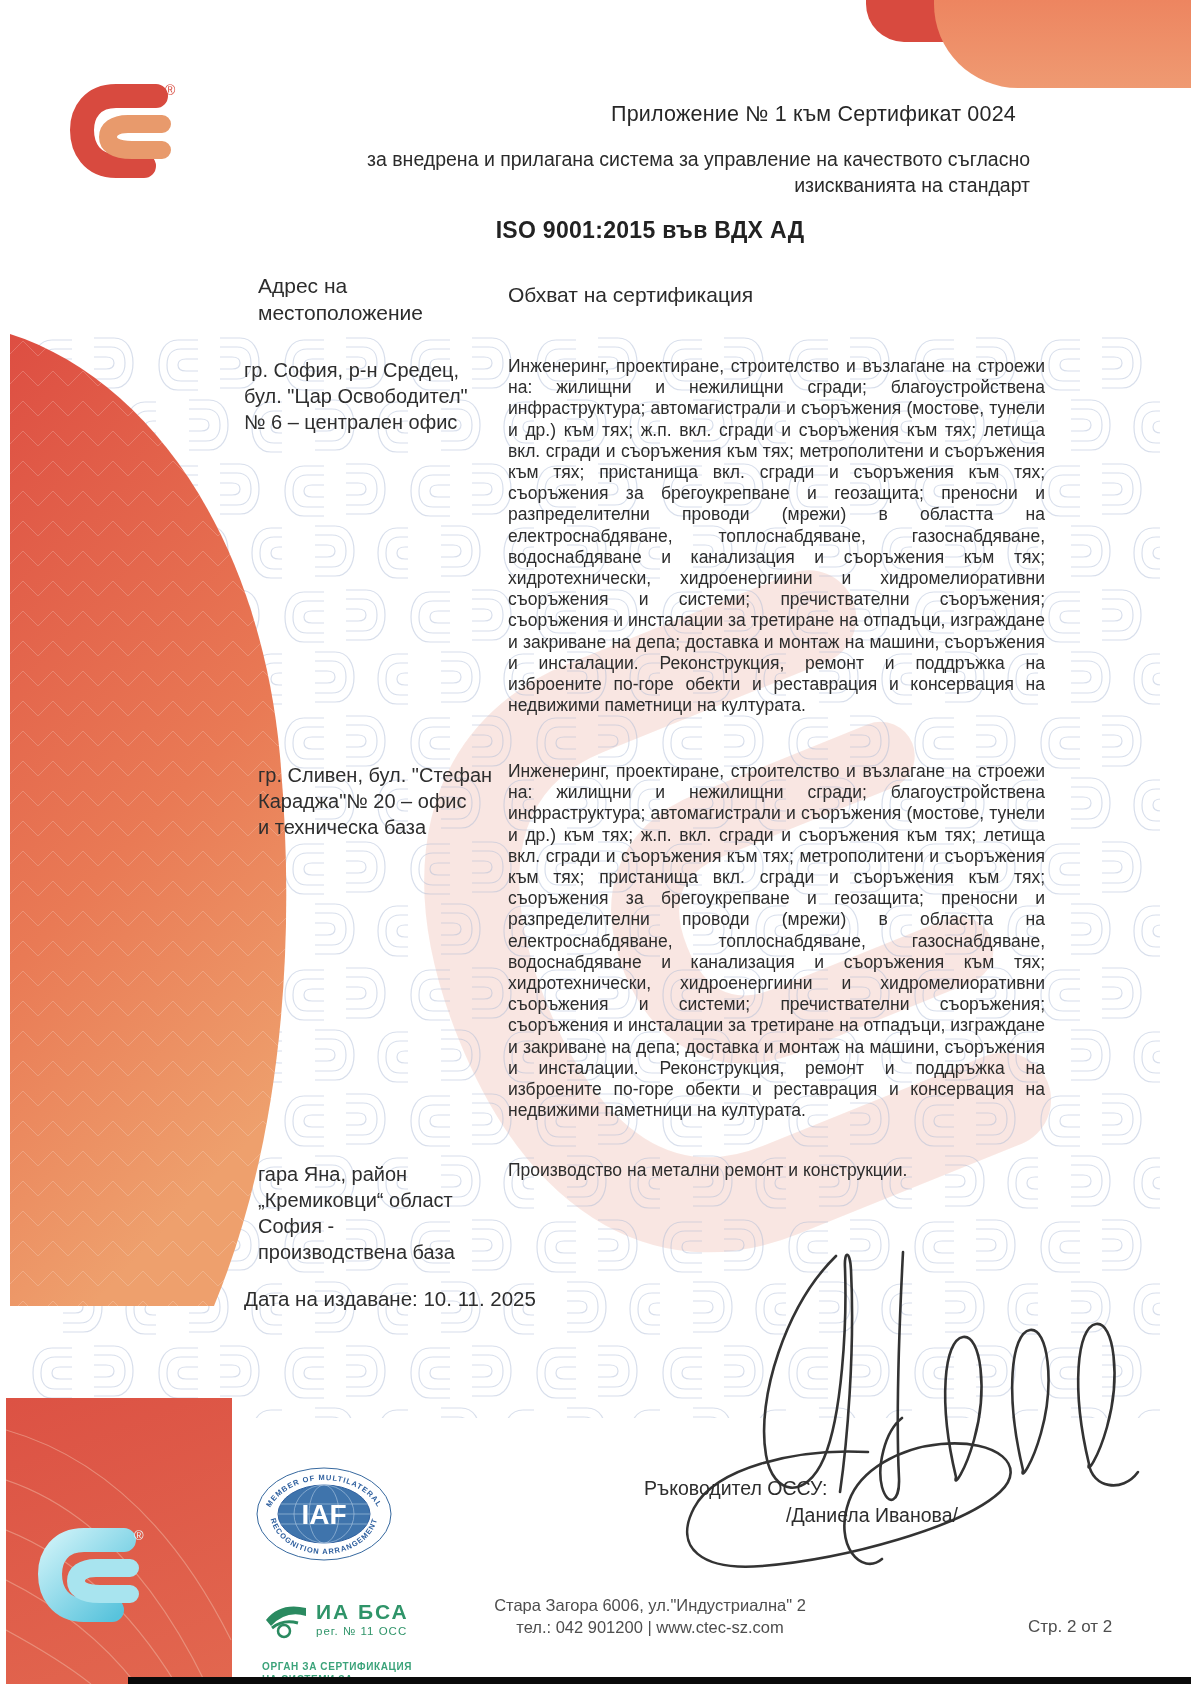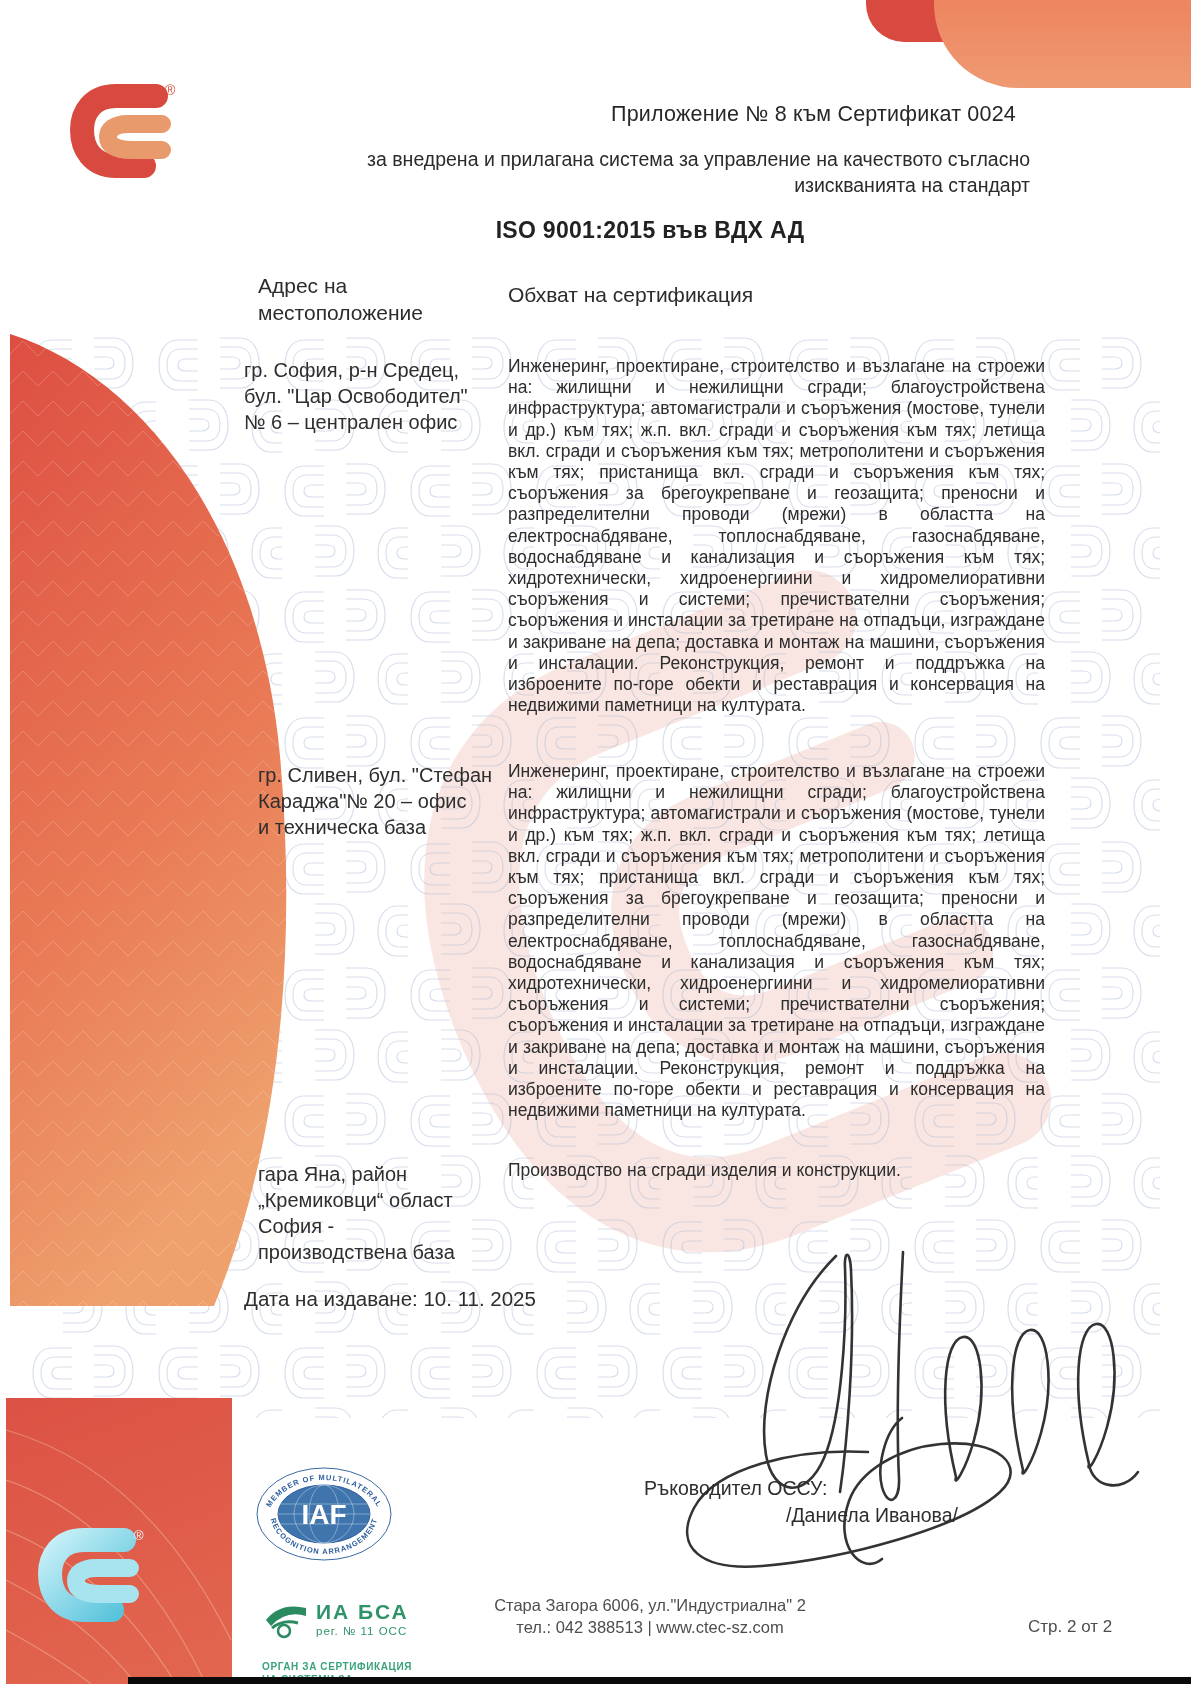--- a/index.html
+++ b/index.html
@@ -132,21 +132,21 @@
       <text x="98" y="16" font-size="13" fill="#e8f8fb">®</text>
     </svg>
   </div>
 
   <svg class="abs txt" style="left:68px; top:80px;" width="112" height="100" viewBox="0 0 112 100">
     <path d="M 88,16 H 48 C 24,16 14,33 14,50 C 14,68 24,86 48,86 H 76" stroke="#d84a3f" stroke-width="24" stroke-linecap="round" fill="none"></path>
     <path d="M 94,44 H 60 C 46,44 40,50 40,57 C 40,64 46,70 64,70 H 94" stroke="#e89a6c" stroke-width="18" stroke-linecap="round" fill="none"></path>
     <text x="97" y="15" font-size="14" fill="#d84a3f">®</text>
   </svg>
 
-  <div class="abs txt annex-title">Приложение № 8 към Сертификат 0024</div>
+  <div class="abs txt annex-title">Приложение № 1 към Сертификат 0024</div>
   <div class="abs txt subtitle pre">за внедрена и прилагана система за управление на качеството съгласно
 изискванията на стандарт</div>
   <div class="abs txt standard-title">ISO 9001:2015 във ВДХ АД</div>
 
   <div class="abs txt col-head" style="left:258px; top:272px; width:205px;">Адрес на местоположение</div>
   <div class="abs txt col-head" style="left:508px; top:281px;">Обхват на сертификация</div>
 
   <div class="abs txt addr pre" style="left:244px; top:357px;">гр. София, р-н Средец,
 бул. "Цар Освободител"
 № 6 – централен офис</div>
@@ -154,21 +154,21 @@
 
   <div class="abs txt addr pre" style="left:258px; top:762px;">гр. Сливен, бул. "Стефан
 Караджа"№ 20 – офис
 и техническа база</div>
   <div class="abs txt scope" style="left:508px; top:761px;">Инженеринг, проектиране, строителство и възлагане на строежи на: жилищни и нежилищни сгради; благоустройствена инфраструктура; автомагистрали и съоръжения (мостове, тунели и др.) към тях; ж.п. вкл. сгради и съоръжения към тях; летища вкл. сгради и съоръжения към тях; метрополитени и съоръжения към тях; пристанища вкл. сгради и съоръжения към тях; съоръжения за брегоукрепване и геозащита; преносни и разпределителни проводи (мрежи) в областта на електроснабдяване, топлоснабдяване, газоснабдяване, водоснабдяване и канализация и съоръжения към тях; хидротехнически, хидроенергиини и хидромелиоративни съоръжения и системи; пречиствателни съоръжения; съоръжения и инсталации за третиране на отпадъци, изграждане и закриване на депа; доставка и монтаж на машини, съоръжения и инсталации. Реконструкция, ремонт и поддръжка на изброените по-горе обекти и реставрация и консервация на недвижими паметници на културата.</div>
 
   <div class="abs txt addr pre" style="left:258px; top:1161px;">гара Яна, район
 „Кремиковци“ област
 София -
 производствена база</div>
-  <div class="abs txt scope" style="left:508px; top:1160px;">Производство на сгради изделия и конструкции.</div>
+  <div class="abs txt scope" style="left:508px; top:1160px;">Производство на метални ремонт и конструкции.</div>
 
   <div class="abs txt date-line">Дата на издаване: 10. 11. 2025</div>
 
   <svg class="abs txt" style="left:640px; top:1220px;" width="520" height="370" viewBox="640 1220 520 370">
     <g stroke="#1d1d1d" stroke-width="2.6" fill="none" stroke-linecap="round" stroke-linejoin="round" opacity="0.9">
       <path d="M 836,1256 C 786,1305 756,1398 766,1455 C 773,1496 806,1500 824,1458 C 842,1416 847,1325 845,1268 C 844,1250 850,1250 851,1270 C 855,1352 847,1444 840,1492"></path>
       <path d="M 903,1252 C 899,1330 896,1420 899,1478 C 900,1502 888,1508 882,1487 C 877,1468 884,1432 902,1418"></path>
       <path d="M 956,1477 C 938,1402 944,1340 963,1337 C 981,1334 988,1390 974,1440 C 965,1472 953,1488 956,1477"></path>
       <path d="M 1023,1470 C 1005,1395 1011,1333 1030,1330 C 1048,1327 1055,1383 1041,1433 C 1032,1465 1020,1481 1023,1470"></path>
       <path d="M 1089,1464 C 1071,1389 1077,1327 1096,1324 C 1114,1321 1121,1377 1107,1427 C 1098,1459 1086,1475 1089,1464 C 1092,1487 1122,1494 1138,1472"></path>
@@ -214,18 +214,18 @@
         <div class="bsa-reg">рег. № 11 ОСС</div>
       </div>
     </div>
     <div class="bsa-body">
       <div>ОРГАН ЗА СЕРТИФИКАЦИЯ</div>
       <div>НА СИСТЕМИ ЗА УПРАВЛЕНИЕ</div>
     </div>
   </div>
 
   <div class="abs txt footer-center" style="top:1596px;">Стара Загора 6006, ул."Индустриална" 2</div>
-  <div class="abs txt footer-center" style="top:1618px;">тел.: 042 388513 | www.ctec-sz.com</div>
+  <div class="abs txt footer-center" style="top:1618px;">тел.: 042 901200 | www.ctec-sz.com</div>
   <div class="abs txt page-num">Стр. 2 от 2</div>
 
   <div class="abs scan-bar"></div>
 
 </div>
 
 </body></html>

